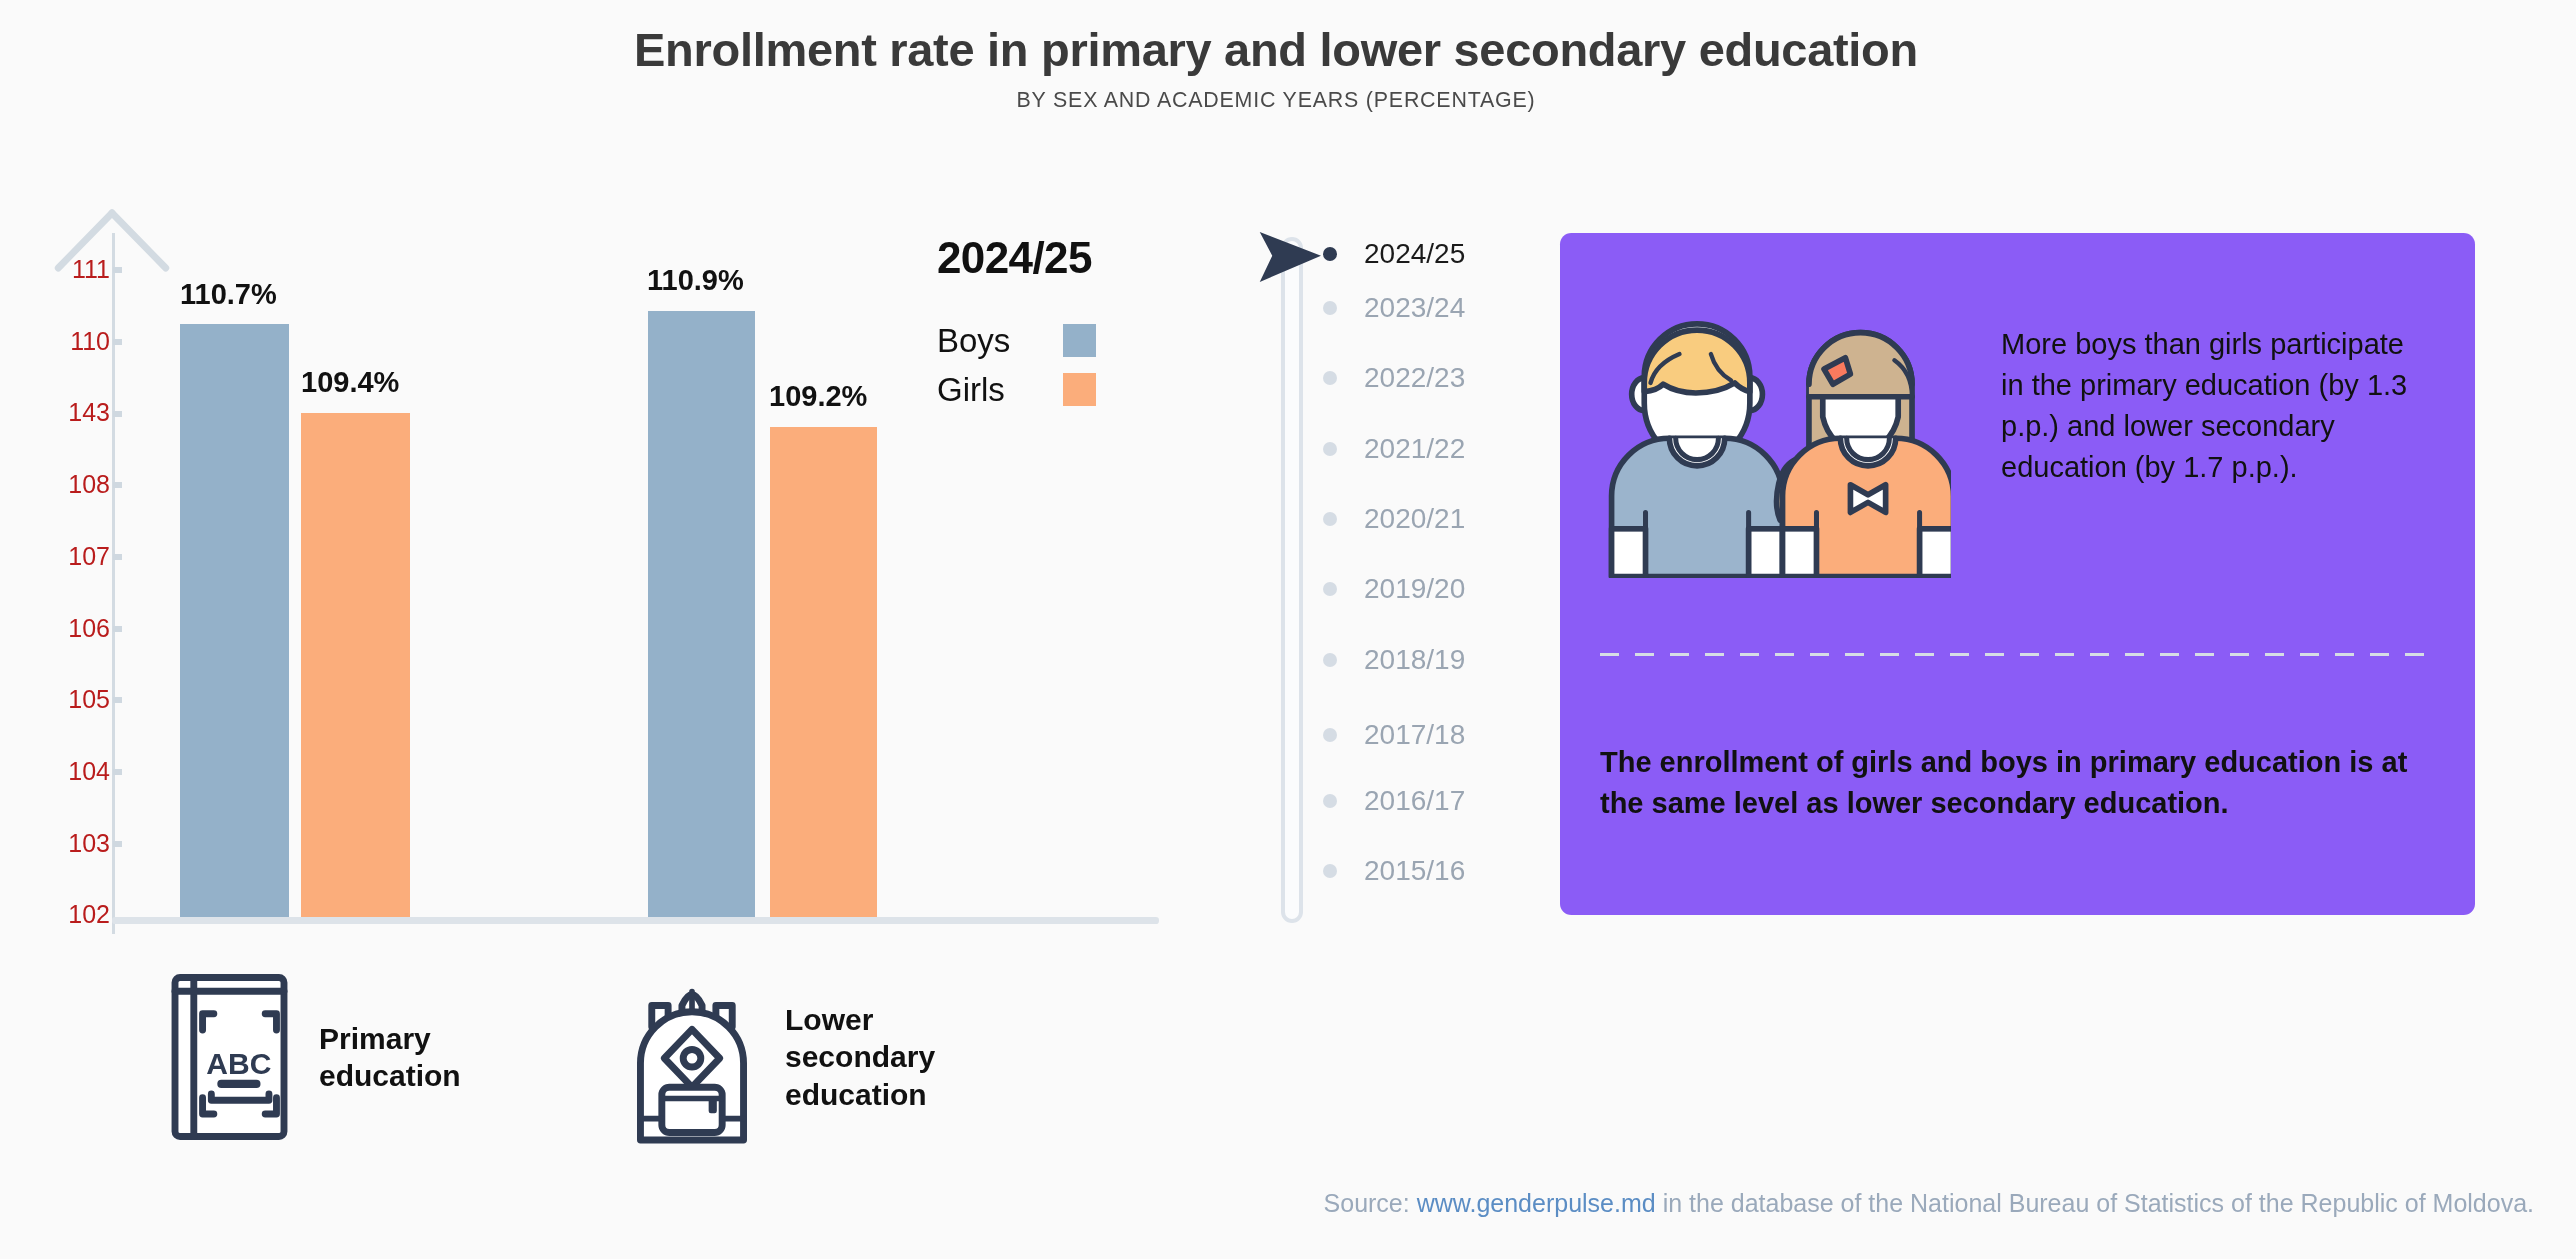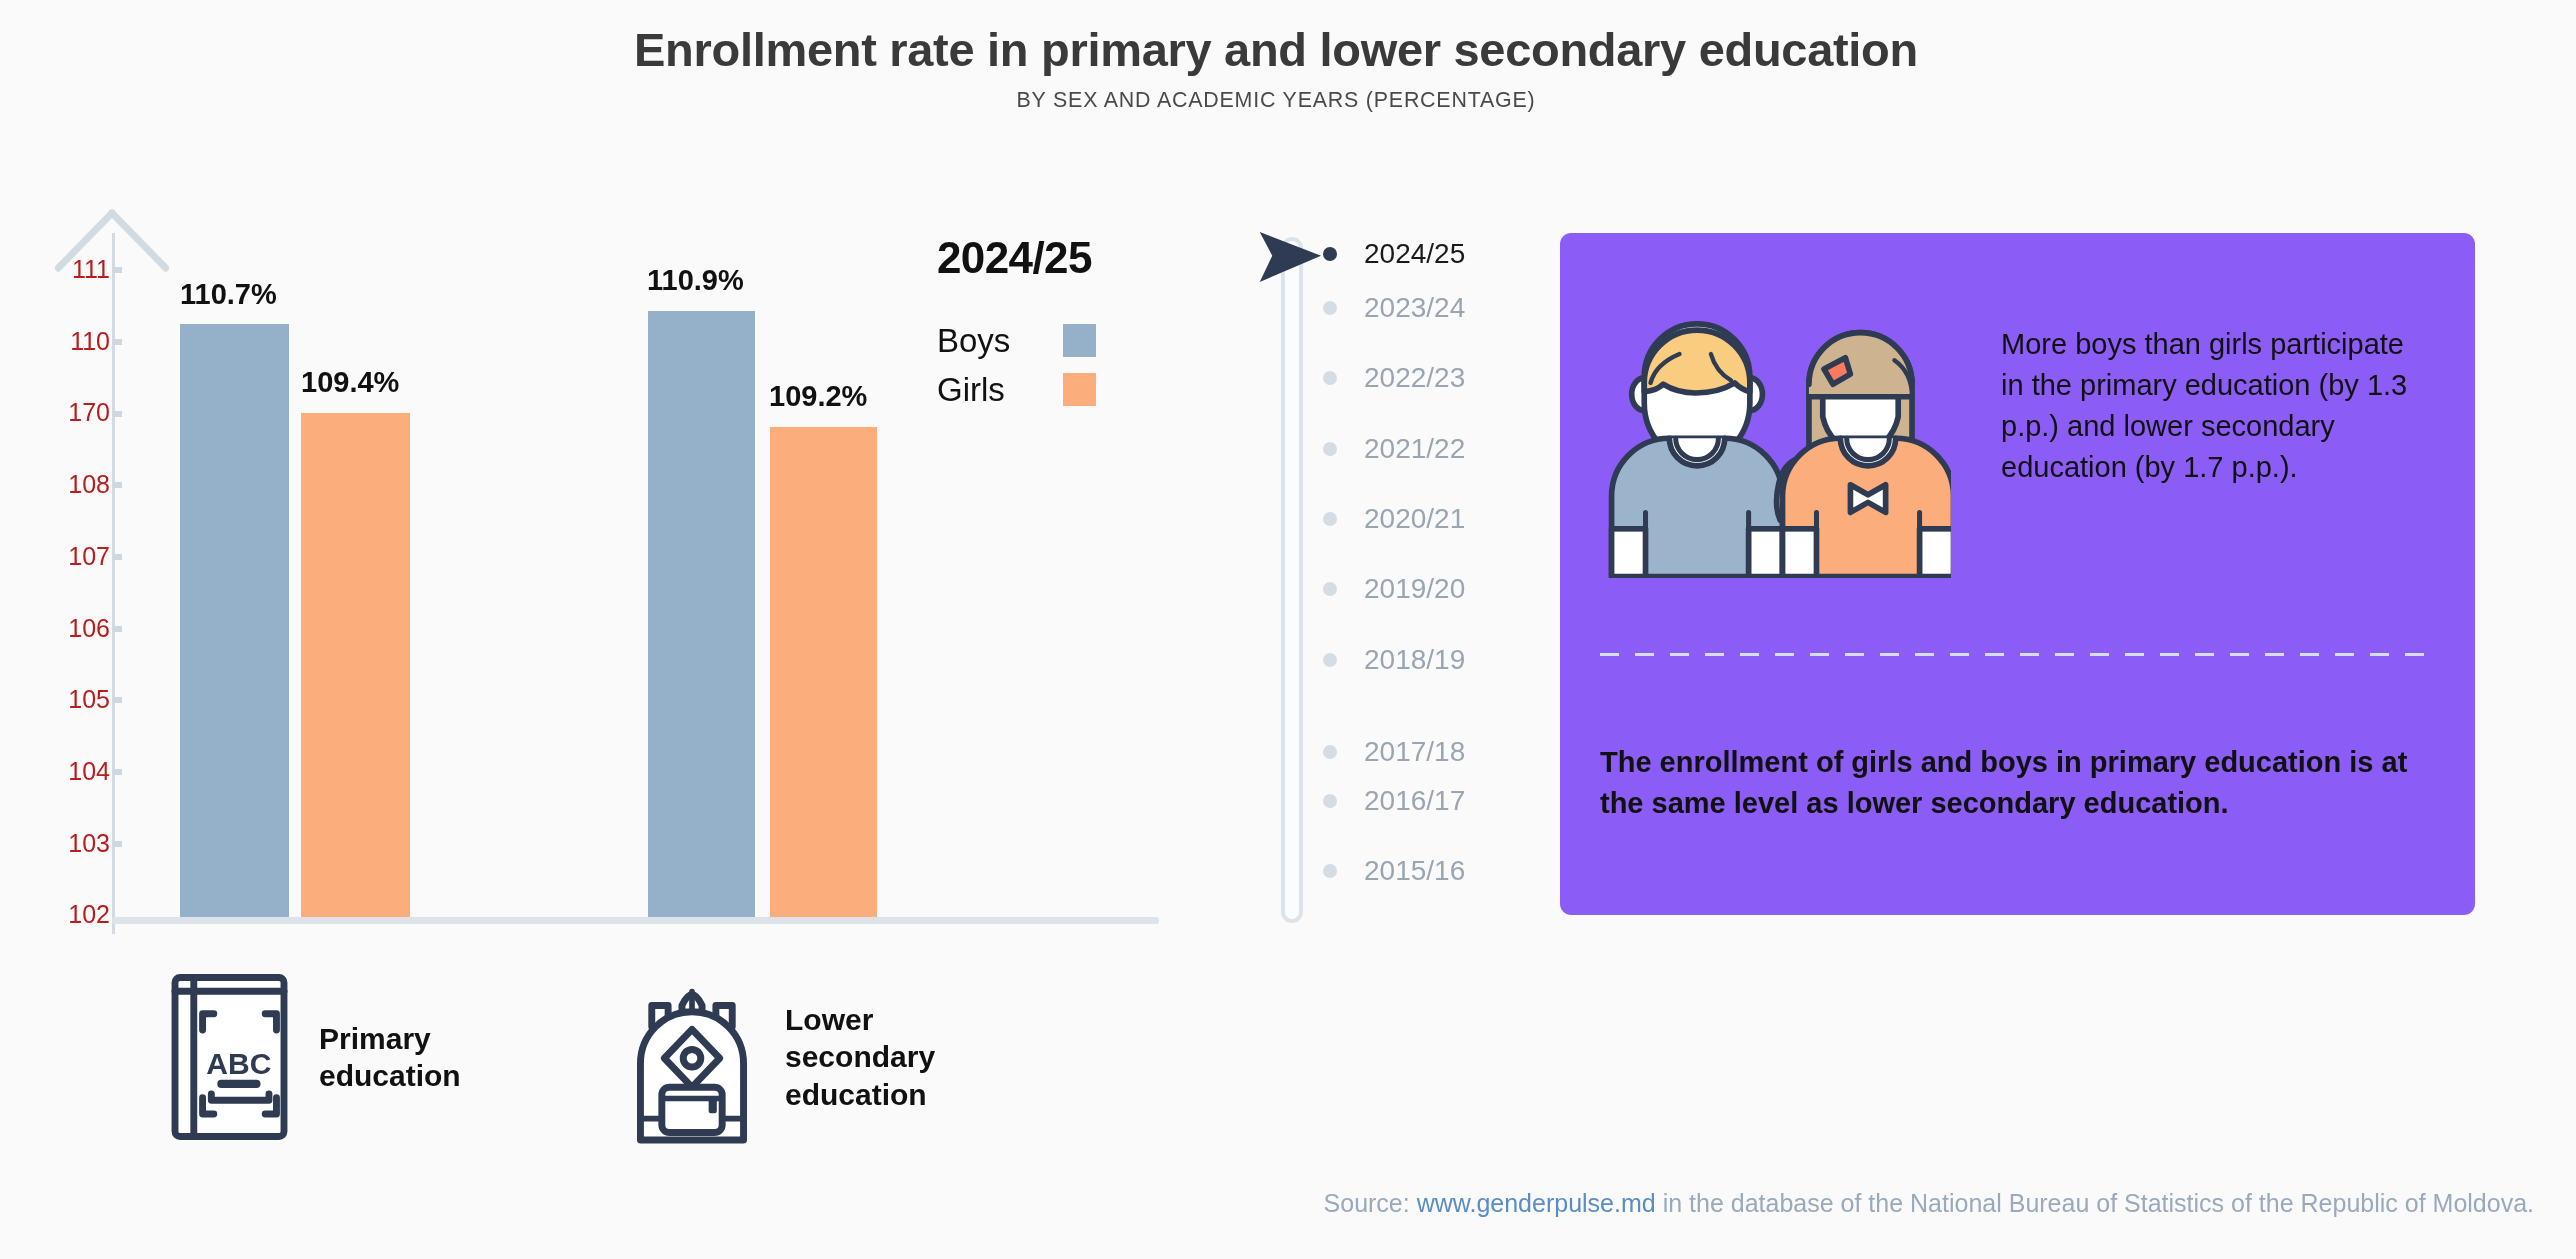--- a/index.html
+++ b/index.html
@@ -132,21 +132,21 @@
     <path d="M100 8 L14 96" stroke="#d3dbe2" stroke-width="11" fill="none" stroke-linecap="round"></path>
   </svg>
 
   <div class="yaxis-line"></div>
   <div class="xaxis-line"></div>
 
   <div class="ytick" style="top:49px">111</div>
   <div class="ytick-mark" style="top:59px"></div>
   <div class="ytick" style="top:121px">110</div>
   <div class="ytick-mark" style="top:131px"></div>
-  <div class="ytick" style="top:192px">170</div>
+  <div class="ytick" style="top:192px">143</div>
   <div class="ytick-mark" style="top:203px"></div>
   <div class="ytick" style="top:264px">108</div>
   <div class="ytick-mark" style="top:274px"></div>
   <div class="ytick" style="top:336px">107</div>
   <div class="ytick-mark" style="top:346px"></div>
   <div class="ytick" style="top:408px">106</div>
   <div class="ytick-mark" style="top:418px"></div>
   <div class="ytick" style="top:479px">105</div>
   <div class="ytick-mark" style="top:489px"></div>
   <div class="ytick" style="top:551px">104</div>
@@ -213,21 +213,21 @@
     <span class="tl-text">2020/21</span>
   </div>
   <div class="tl-item" style="top:348px">
     <span class="tl-dot"></span>
     <span class="tl-text">2019/20</span>
   </div>
   <div class="tl-item" style="top:419px">
     <span class="tl-dot"></span>
     <span class="tl-text">2018/19</span>
   </div>
-  <div class="tl-item" style="top:511px">
+  <div class="tl-item" style="top:494px">
     <span class="tl-dot"></span>
     <span class="tl-text">2017/18</span>
   </div>
   <div class="tl-item" style="top:560px">
     <span class="tl-dot"></span>
     <span class="tl-text">2016/17</span>
   </div>
   <div class="tl-item" style="top:630px">
     <span class="tl-dot"></span>
     <span class="tl-text">2015/16</span>

